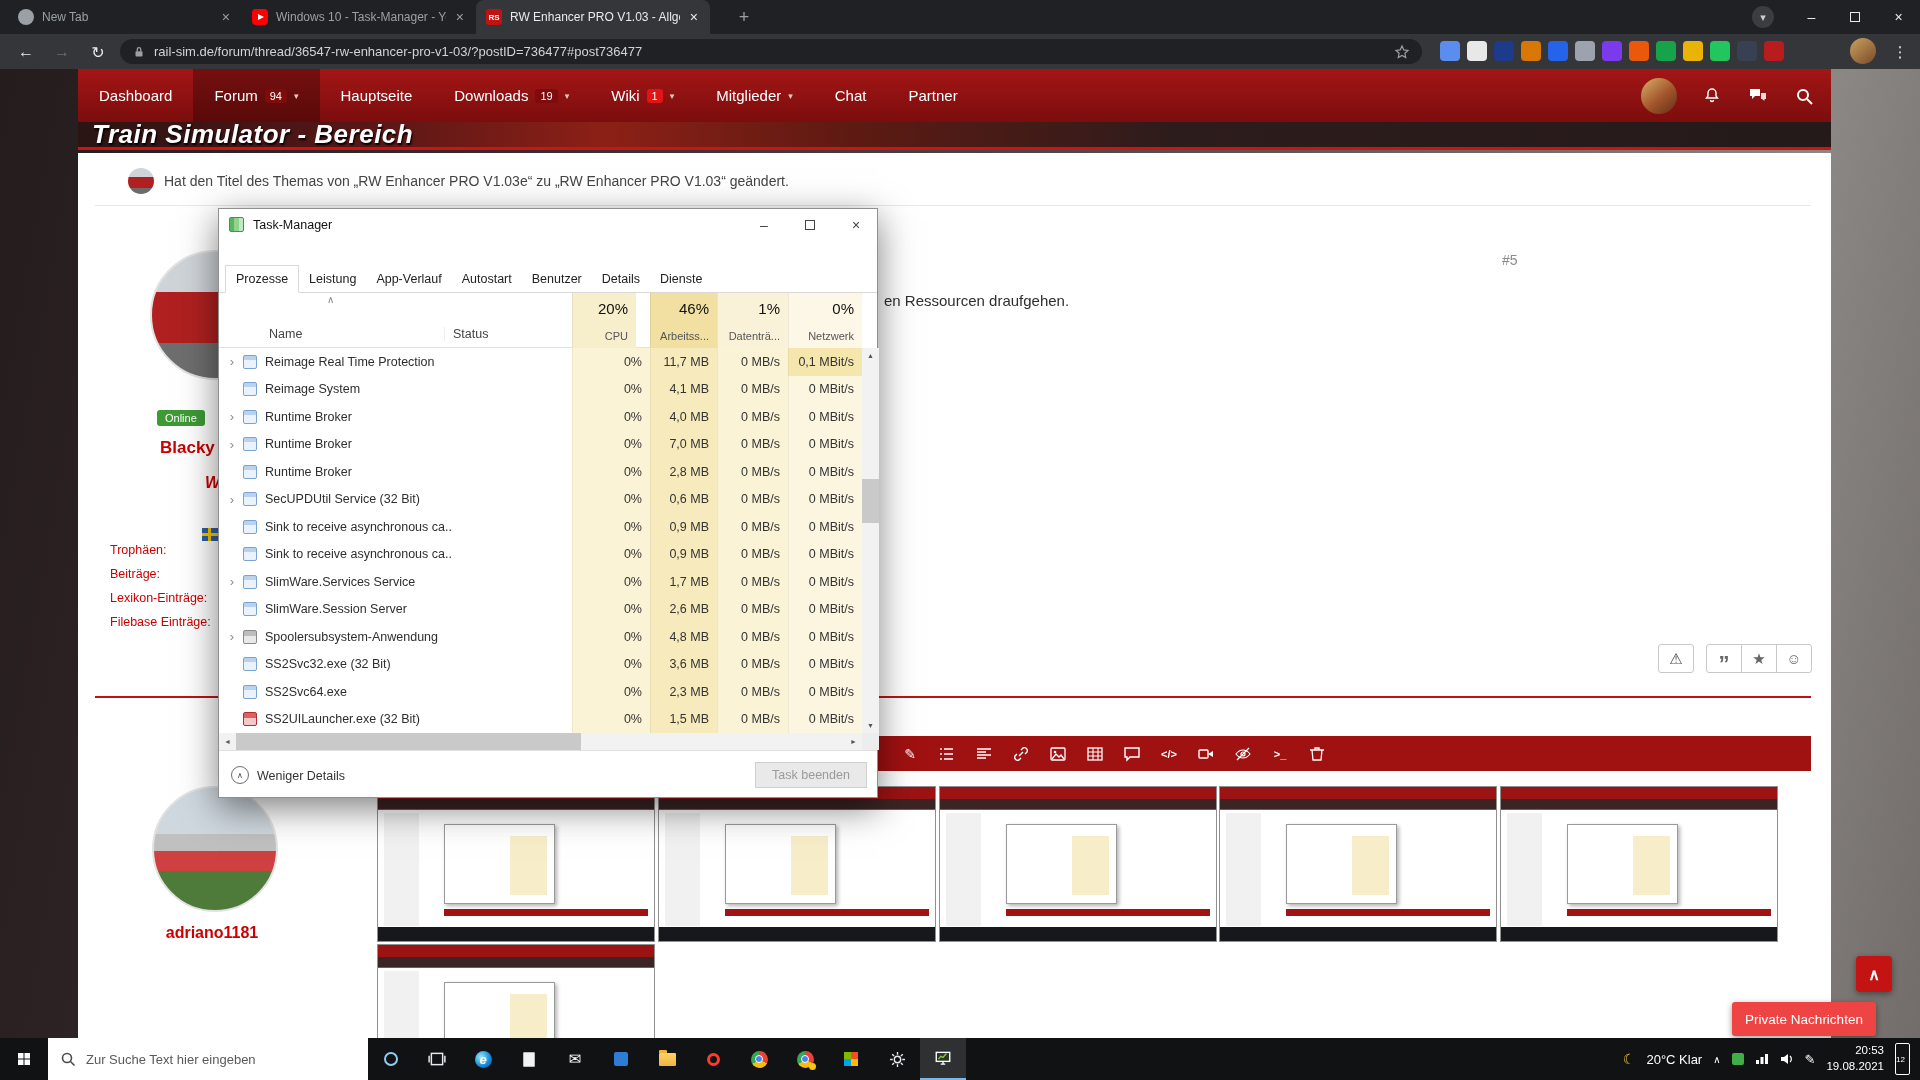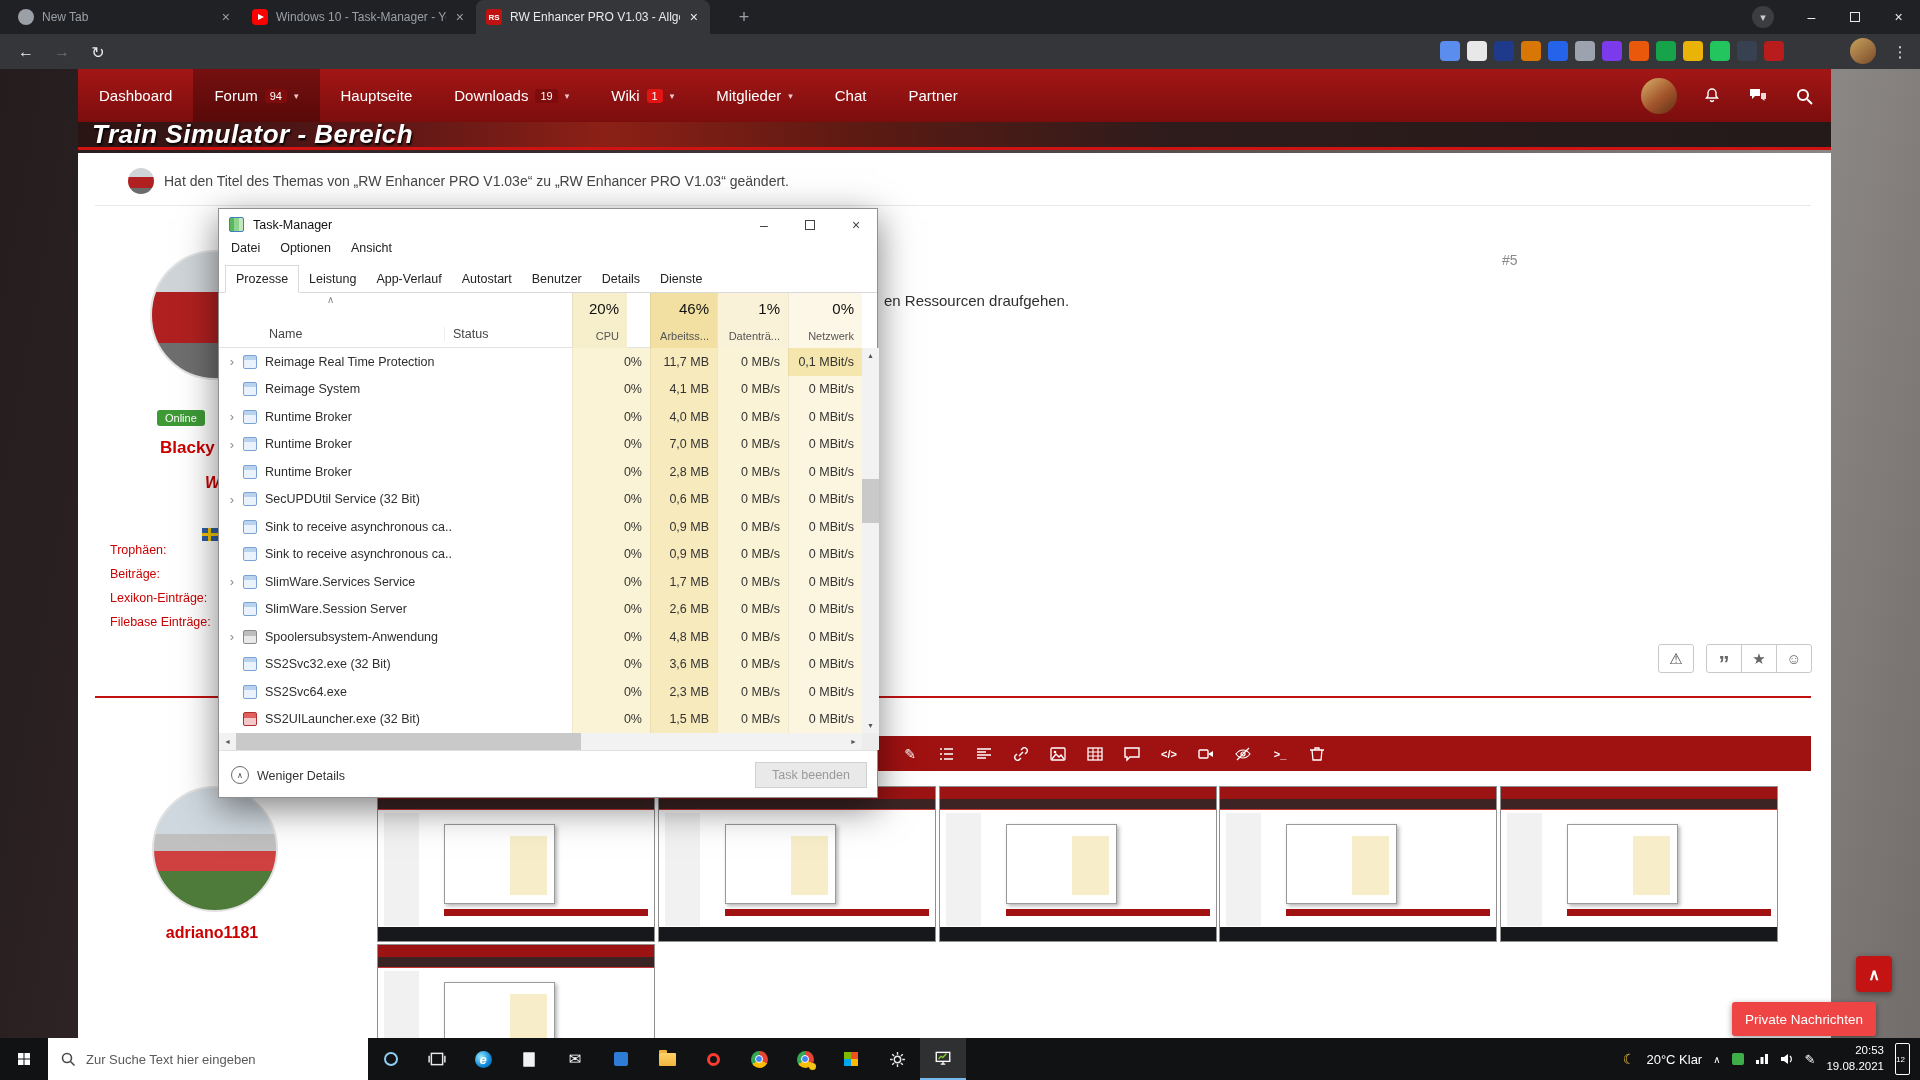--- a/index.html
+++ b/index.html
@@ -147,21 +147,21 @@
   .tm-tab.active{background:#fff;border:1px solid #d9d9d9;border-bottom:1px solid #fff;
     margin-bottom:-1px;position:relative}
   .tm-header{position:absolute;left:0;top:84px;width:643px;height:55px;border-bottom:1px solid #e3e3e3}
   .tm-header .sort{position:absolute;left:108px;top:1px;color:#888;font-size:10px}
   .tm-header .hname{position:absolute;left:50px;bottom:6px;color:#444}
   .tm-header .hstatus{position:absolute;left:233px;bottom:6px;color:#444;border-left:1px solid #eee;
     padding-left:8px;margin-left:-8px}
   .hcol{position:absolute;top:0;height:55px;border-left:1px solid rgba(0,0,0,.06)}
   .hcol .pct{position:absolute;right:8px;top:7px;font-size:15px;color:#111}
   .hcol .lbl{position:absolute;right:8px;bottom:6px;font-size:11px;color:#555}
-  .h-cpu{left:353px;width:55px;background:#f7eecb}
+  .h-cpu{left:353px;width:64px;background:#f7eecb}
   .h-mem{left:431px;width:67px;background:#f1e0a2}
   .h-disk{left:498px;width:71px;background:#faf2d8}
   .h-net{left:569px;width:74px;background:#fcf7e6}
   .tm-rows{position:absolute;left:0;top:139px;width:643px;height:385px;overflow:hidden}
   .tm-row{display:grid;grid-template-columns:233px 120px 78px 67px 71px 74px;height:27.5px;align-items:center}
   .tm-row .c{height:100%;display:flex;align-items:center;overflow:hidden}
   .tm-row .cv{justify-content:flex-end;padding-right:8px;font-size:12.5px;color:#333;
     border-left:1px solid rgba(0,0,0,.05)}
   .cpu{background:#fbf3d5}.mem{background:#f7ebbd}.disk{background:#fbf3d5}.net{background:#fcf6e0}
   .tm-row.hot .net{background:#f5e6ad}
@@ -265,20 +265,34 @@
     <div class="wc wc-max">
         <span class="maxbox"></span>
       </div>
     <div class="wc wc-close">×</div>
   </div>
 
   <div id="toolbar">
     <div class="navbtn nb-back">←</div>
     <div class="navbtn nb-fwd">→</div>
     <div class="navbtn nb-reload">↻</div>
+    <div class="addr">
+      <span>
+        <svg width="14" height="14" viewBox="0 0 16 16">
+            <rect x="4" y="7" width="8" height="6" rx="1" fill="#9aa0a6"></rect>
+            <path d="M6 7V5a2 2 0 0 1 4 0v2" fill="none" stroke="#9aa0a6" stroke-width="1.5"></path>
+          </svg>
+      </span>
+      <span class="url">rail-sim.de/forum/thread/36547-rw-enhancer-pro-v1-03/?postID=736477#post736477</span>
+      <span>
+        <svg width="16" height="16" viewBox="0 0 16 16">
+            <path d="M8 2l1.8 3.9 4.2.5-3.1 2.9.8 4.2L8 11.4 4.3 13.5l.8-4.2L2 6.4l4.2-.5z" fill="none" stroke="#9aa0a6" stroke-width="1.2"></path>
+          </svg>
+      </span>
+    </div>
     <div class="exts">
 
     <span class="ext" style="background: rgb(91, 141, 239);"></span>
         <span class="ext" style="background: rgb(232, 232, 232);"></span>
         <span class="ext" style="background: rgb(30, 58, 138);"></span>
         <span class="ext" style="background: rgb(217, 119, 6);"></span>
         <span class="ext" style="background: rgb(37, 99, 235);"></span>
         <span class="ext" style="background: rgb(156, 163, 175);"></span>
         <span class="ext" style="background: rgb(124, 58, 237);"></span>
         <span class="ext" style="background: rgb(234, 88, 12);"></span>
@@ -509,26 +523,20 @@
   <div id="tm">
     <div class="tm-title">
       <span class="tmico"></span>
       <span class="tm-title-text">Task-Manager</span>
       <span class="tm-btn tm-min">–</span>
       <span class="tm-btn tm-max">
           <span class="maxbox2"></span>
         </span>
       <span class="tm-btn tm-close">×</span>
     </div>
-    <div class="tm-menu">
-
-    <span class="tm-menu-item"><span>Datei</span></span>
-        <span class="tm-menu-item"><span>Optionen</span></span>
-        <span class="tm-menu-item"><span>Ansicht</span></span>
-      </div>
     <div class="tm-tabs">
 
     <span class="tm-tab active"><span>Prozesse</span></span>
         <span class="tm-tab"><span>Leistung</span></span>
         <span class="tm-tab"><span>App-Verlauf</span></span>
         <span class="tm-tab"><span>Autostart</span></span>
         <span class="tm-tab"><span>Benutzer</span></span>
         <span class="tm-tab"><span>Details</span></span>
         <span class="tm-tab"><span>Dienste</span></span>
       </div>

